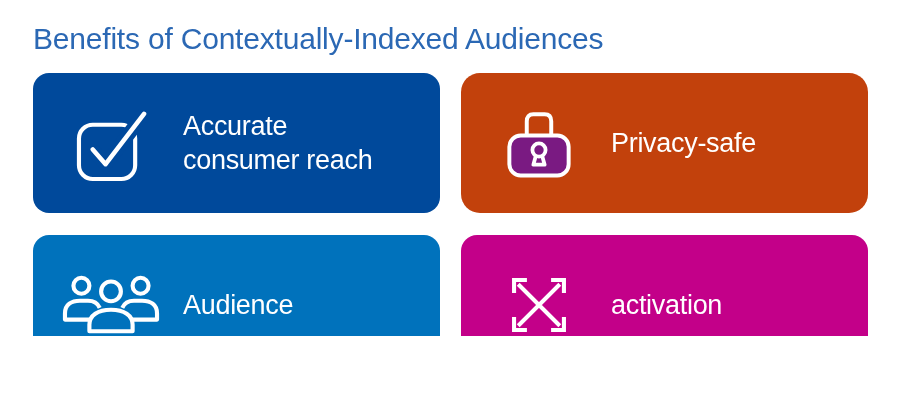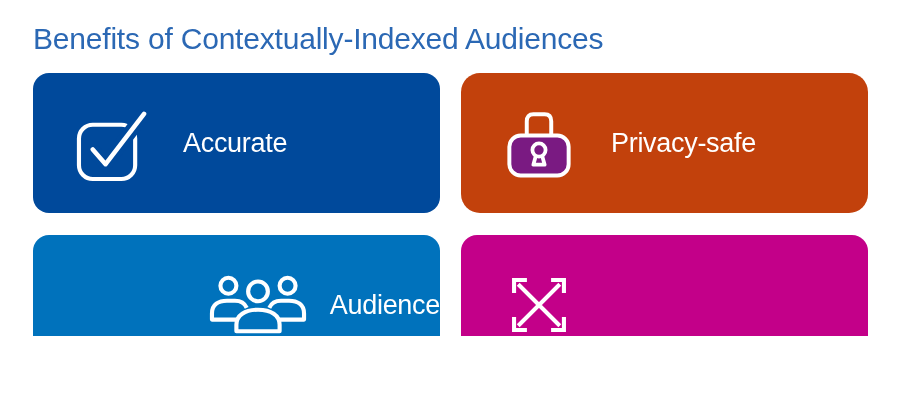--- a/index.html
+++ b/index.html
@@ -49,38 +49,39 @@
     <div class="card" style="background: rgb(0, 73, 155); color: rgb(0, 73, 155);">
       <div class="icon-box">
         <svg width="71" height="77" viewBox="0 0 72 78" aria-hidden="true">
           <rect x="3" y="20" width="57" height="55" rx="14" fill="none" stroke="#ffffff" stroke-width="4.2"></rect>
           <polyline points="17,45 30,60 69,9" fill="none" stroke="currentColor" stroke-width="14" stroke-linecap="butt"></polyline>
           <polyline points="17,45 30,60 69,9" fill="none" stroke="#ffffff" stroke-width="4.6" stroke-linecap="round" stroke-linejoin="round"></polyline>
         </svg>
       </div>
       <div class="card-text">
         <span>Accurate</span>
+        <span>consumer reach</span>
       </div>
     </div>
 
     <div class="card" style="background: #c2410c; color: rgb(122, 26, 130); border-radius: 19px;">
       <div class="icon-box">
         <svg width="64" height="70" viewBox="0 0 68 74" aria-hidden="true">
           <path d="M21,31 V14 q0,-7.5 7,-7.5 h12 q7,0 7,7.5 V31" fill="none" stroke="#ffffff" stroke-width="4.2" stroke-linejoin="round"></path>
           <rect x="2.5" y="29" width="63" height="42.5" rx="12" fill="currentColor" stroke="#ffffff" stroke-width="4.2"></rect>
           <circle cx="34" cy="44.5" r="7" fill="none" stroke="#ffffff" stroke-width="4"></circle>
           <path d="M30.8,50 L28,60 h12 L37.2,50" fill="none" stroke="#ffffff" stroke-width="4" stroke-linejoin="round"></path>
         </svg>
       </div>
       <div class="card-text">
         <span>Privacy-safe</span>
       </div>
     </div>
 
-    <div class="card" style="background: rgb(0, 114, 188); color: rgb(0, 114, 188); justify-content: flex-end;">
+    <div class="card" style="background: rgb(0, 114, 188); color: rgb(0, 114, 188);">
       <div class="icon-box">
         <svg width="98" height="62" viewBox="0 0 104 66" aria-hidden="true">
           <circle cx="20.5" cy="12.5" r="8.5" fill="none" stroke="#ffffff" stroke-width="4.4"></circle>
           <circle cx="83.5" cy="12.5" r="8.5" fill="none" stroke="#ffffff" stroke-width="4.4"></circle>
           <path d="M35,48.5 H3 V42 C3,32.5 10,28.5 19,28.5 h8.5 c6.5,0 10.5,3 12.5,7.5" fill="none" stroke="#ffffff" stroke-width="4.4" stroke-linejoin="round"></path>
           <path d="M69,48.5 H101 V42 C101,32.5 94,28.5 85,28.5 h-8.5 c-6.5,0 -10.5,3 -12.5,7.5" fill="none" stroke="#ffffff" stroke-width="4.4" stroke-linejoin="round"></path>
           <circle cx="52" cy="18.5" r="10.5" fill="currentColor" stroke="#ffffff" stroke-width="4.4"></circle>
           <path d="M29,61 V54 C29,44 38,38 52,38 c14,0 23,6 23,16 v7 z" fill="currentColor" stroke="#ffffff" stroke-width="4.4" stroke-linejoin="round"></path>
         </svg>
       </div>
@@ -90,17 +91,18 @@
     </div>
 
     <div class="card" style="background: rgb(195, 0, 137); color: rgb(195, 0, 137);">
       <div class="icon-box">
         <svg width="58" height="58" viewBox="0 0 60 60" aria-hidden="true">
           <path d="M8.5,8.5 L51.5,51.5 M51.5,8.5 L8.5,51.5" fill="none" stroke="#ffffff" stroke-width="4.2"></path>
           <path d="M17.5,4.2 H4.2 V17.5 M42.5,4.2 H55.8 V17.5 M4.2,42.5 V55.8 H17.5 M55.8,42.5 V55.8 H42.5" fill="none" stroke="#ffffff" stroke-width="4.2" stroke-linejoin="miter"></path>
         </svg>
       </div>
       <div class="card-text">
+        <span>activation</span>
       </div>
     </div>
 
   </div>
 </div>
 
 </body></html>

